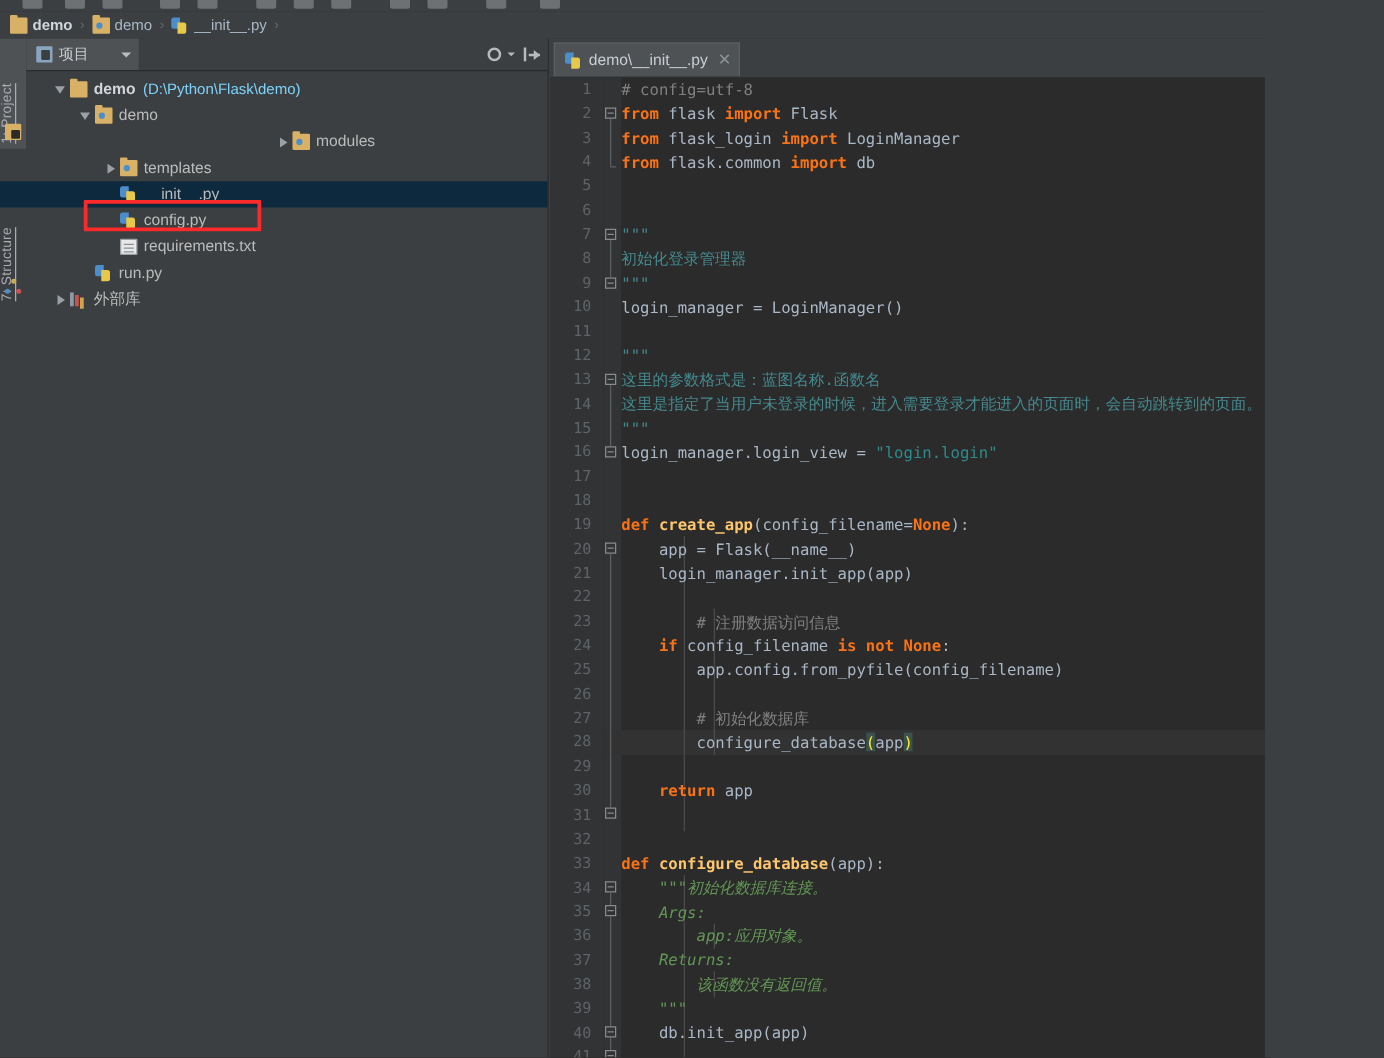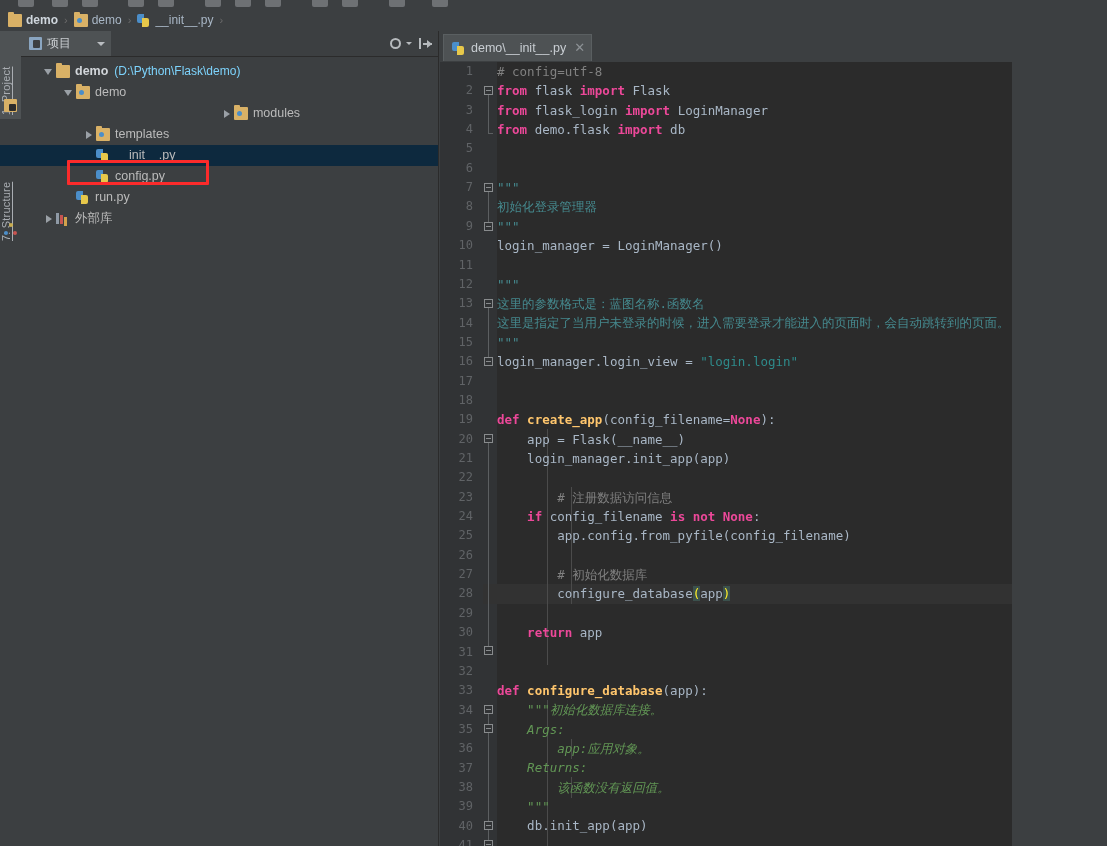--- a/index.html
+++ b/index.html
@@ -136,21 +136,21 @@
   .foldcol{position:absolute;left:43px;top:0;width:14px;height:784px;background:#313335;}
   .codepane{position:absolute;left:57px;top:0;right:0;height:784px;}
 
   .cl{position:relative;height:19.35px;line-height:19.35px;white-space:pre;
       font-family:"DejaVu Sans Mono","Liberation Mono",monospace;font-size:12.5px;color:#a9b7c6;}
   .ln{position:absolute;left:0;width:33px;text-align:right;
       font-family:"DejaVu Sans Mono","Liberation Mono",monospace;font-size:12px;color:#606366;
       height:19.35px;line-height:19.35px;}
   .curline{position:absolute;left:43px;right:0;height:19.35px;background:#323232;}
 
-  .k{color:#ec4899;font-weight:bold;}
+  .k{color:#f97316;font-weight:bold;}
   .str{color:#2e8b8b;}
   .cm{color:#808080;}
   .dstr{color:#629755;font-style:italic;}
   .cnc{color:#45898e;}
   .def{color:#ffc66d;font-weight:bold;}
   .hl{background:#3b514d;color:#ffef28;}
   .plain{color:#a9b7c6;}
 
   
   .fold{position:absolute;width:9px;height:9px;box-sizing:border-box;
@@ -259,20 +259,25 @@
         <span class="tico ic-py"></span>
         <span class="tlbl">__init__.py</span>
       </div>
 
       <div class="trow" style="padding-left:62px;">
         <span class="twist"></span>
         <span class="tico ic-py"></span>
         <span class="tlbl">config.py</span>
       </div>
 
+      <div class="trow" style="padding-left:62px;">
+        <span class="twist"></span>
+        <span class="tico ic-txt"></span>
+        <span class="tlbl">requirements.txt</span>
+      </div>
 
       <div class="trow" style="padding-left:42px;">
         <span class="twist"></span>
         <span class="tico ic-py"></span>
         <span class="tlbl">run.py</span>
       </div>
 
       <div class="trow" style="padding-left:22px;">
         <span class="twist closed"></span>
         <span class="tico ic-lib"></span>
@@ -371,21 +376,21 @@
         <div class="indent-guide" style="left:107px;top:638px;height:146px;"></div>
         <div class="indent-guide" style="left:131px;top:425px;height:117px;"></div>
         <div class="indent-guide" style="left:131px;top:677px;height:20px;"></div>
         <div class="indent-guide" style="left:131px;top:715px;height:21px;"></div>
       </div>
 
       <div class="codepane">
         <div class="cl"><span class="cm"># config=utf-8</span></div>
         <div class="cl"><span class="k">from</span><span class="plain"> flask </span><span class="k">import</span><span class="plain"> Flask</span></div>
         <div class="cl"><span class="k">from</span><span class="plain"> flask_login </span><span class="k">import</span><span class="plain"> LoginManager</span></div>
-        <div class="cl"><span class="k">from</span><span class="plain"> demo.flask </span><span class="k">import</span><span class="plain"> db</span></div>
+        <div class="cl"><span class="k">from</span><span class="plain"> flask.common </span><span class="k">import</span><span class="plain"> db</span></div>
         <div class="cl"></div>
         <div class="cl"></div>
         <div class="cl"><span class="cnc">"""</span></div>
         <div class="cl"><span class="cnc">初始化登录管理器</span></div>
         <div class="cl"><span class="cnc">"""</span></div>
         <div class="cl"><span class="plain">login_manager = LoginManager()</span></div>
         <div class="cl"></div>
         <div class="cl"><span class="cnc">"""</span></div>
         <div class="cl"><span class="cnc">这里的参数格式是：蓝图名称.函数名</span></div>
         <div class="cl"><span class="cnc">这里是指定了当用户未登录的时候，进入需要登录才能进入的页面时，会自动跳转到的页面。</span></div>

